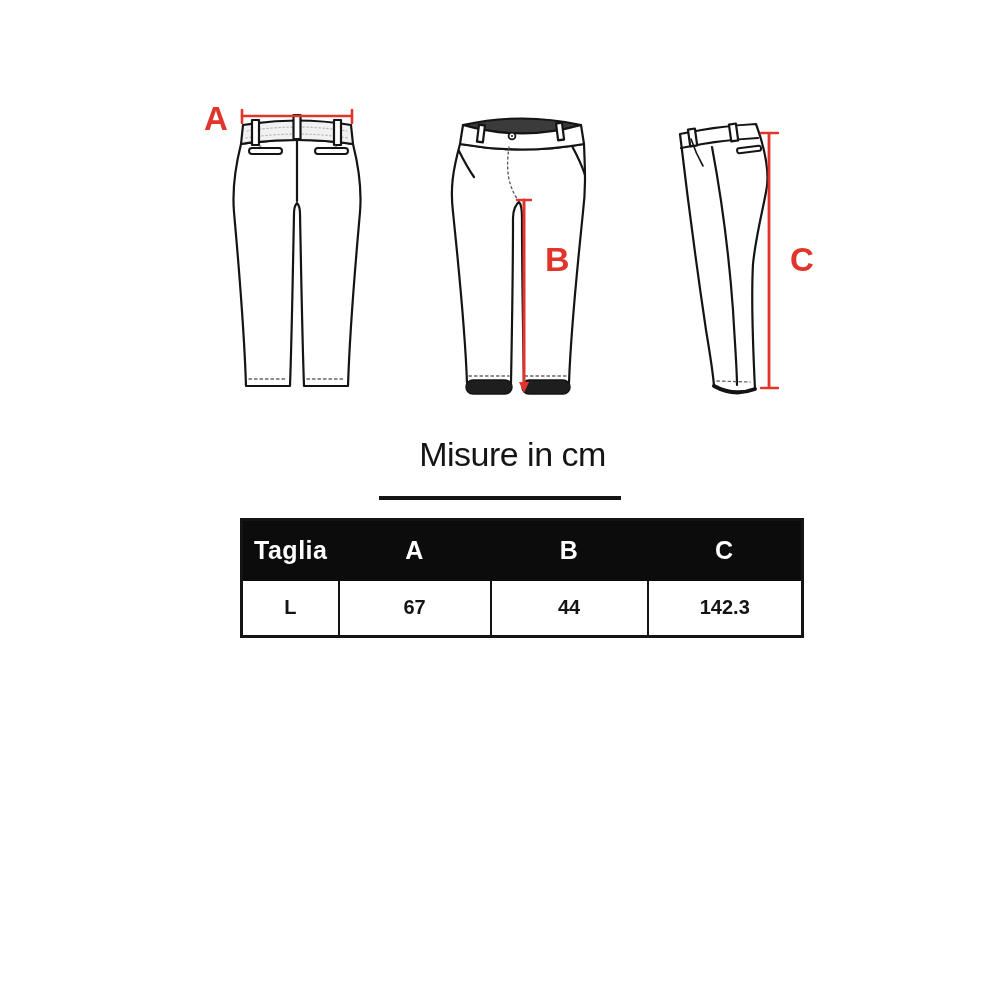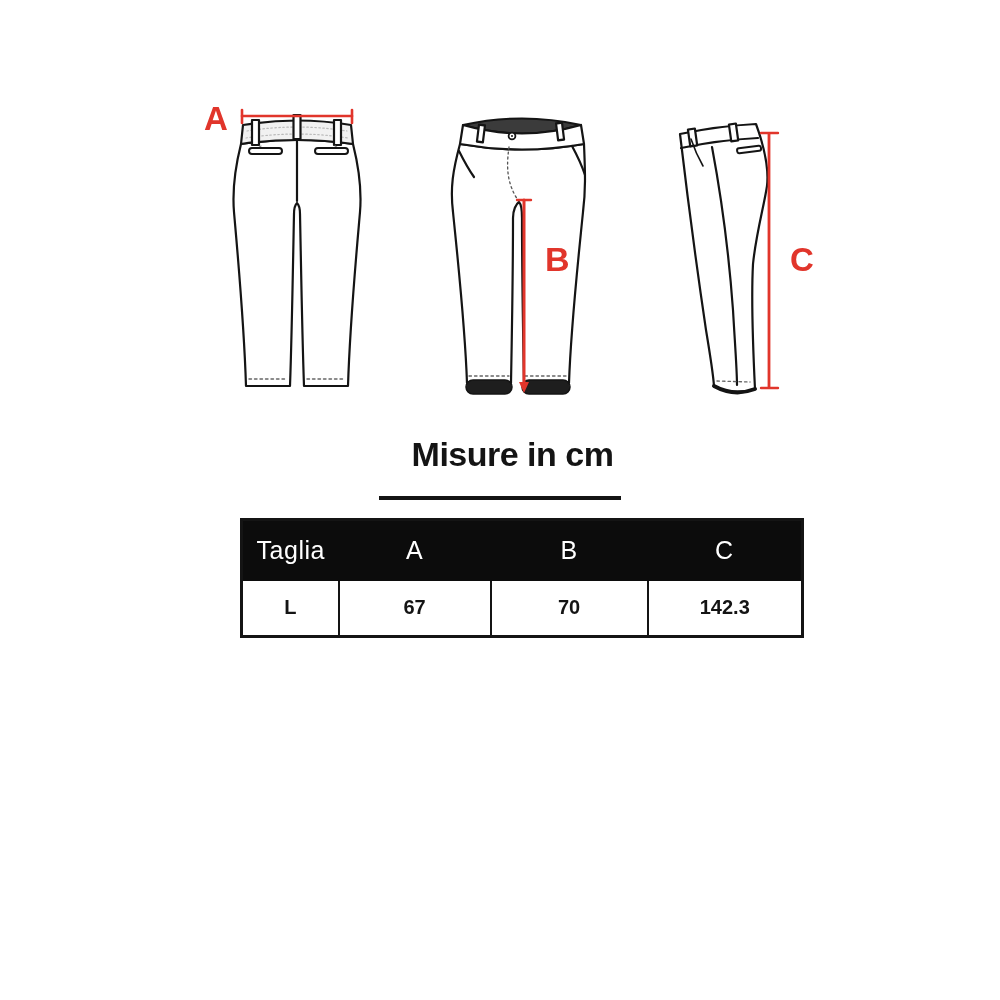--- a/index.html
+++ b/index.html
@@ -16,31 +16,31 @@
   .art{position:absolute;left:0;top:0;}
   .measure-label{
     position:absolute;font-weight:bold;color:var(--accent);
     font-size:34px;line-height:1;letter-spacing:0;
   }
   .label-a{left:204px;top:102px;font-size:33px;}
   .label-b{left:545px;top:242px;}
   .label-c{left:790px;top:243px;font-size:33px;}
   .page-title{
     position:absolute;left:0;top:435px;width:1000px;text-align:center;
-    font-size:34px;font-weight:bold;color:var(--ink);letter-spacing:-0.5px;padding-left:25px;
+    font-size:34px;font-weight:normal;color:var(--ink);letter-spacing:-0.5px;padding-left:25px;
   }
   .title-underline{
     position:absolute;left:379px;top:496px;width:242px;height:4px;background:var(--ink);
   }
   .size-table{
     position:absolute;left:240px;top:518px;width:561px;
     border-collapse:collapse;table-layout:fixed;border:3px solid var(--ink);
   }
   .size-table th{
-    background:var(--table-header-bg);color:#ffffff;font-weight:normal;font-size:25px;
+    background:var(--table-header-bg);color:#ffffff;font-weight:bold;font-size:25px;
     height:61px;text-align:center;border:none;letter-spacing:0.5px;padding:0;
   }
   .size-table td{
     background:#ffffff;color:var(--ink);font-weight:bold;font-size:20px;
     height:56px;text-align:center;border-left:2.5px solid var(--ink);padding:0;
   }
   .size-table td:first-child{border-left:none;}
   .accent-stroke{stroke:var(--accent);}
   .accent-fill{fill:var(--accent);}
 </style>
@@ -141,19 +141,19 @@
         <th>Taglia</th>
         <th>A</th>
         <th>B</th>
         <th>C</th>
       </tr>
     </thead>
     <tbody>
       <tr>
         <td>L</td>
         <td>67</td>
-        <td>70</td>
+        <td>44</td>
         <td>142.3</td>
       </tr>
     </tbody>
   </table>
 
 </div>
 
 </body></html>

